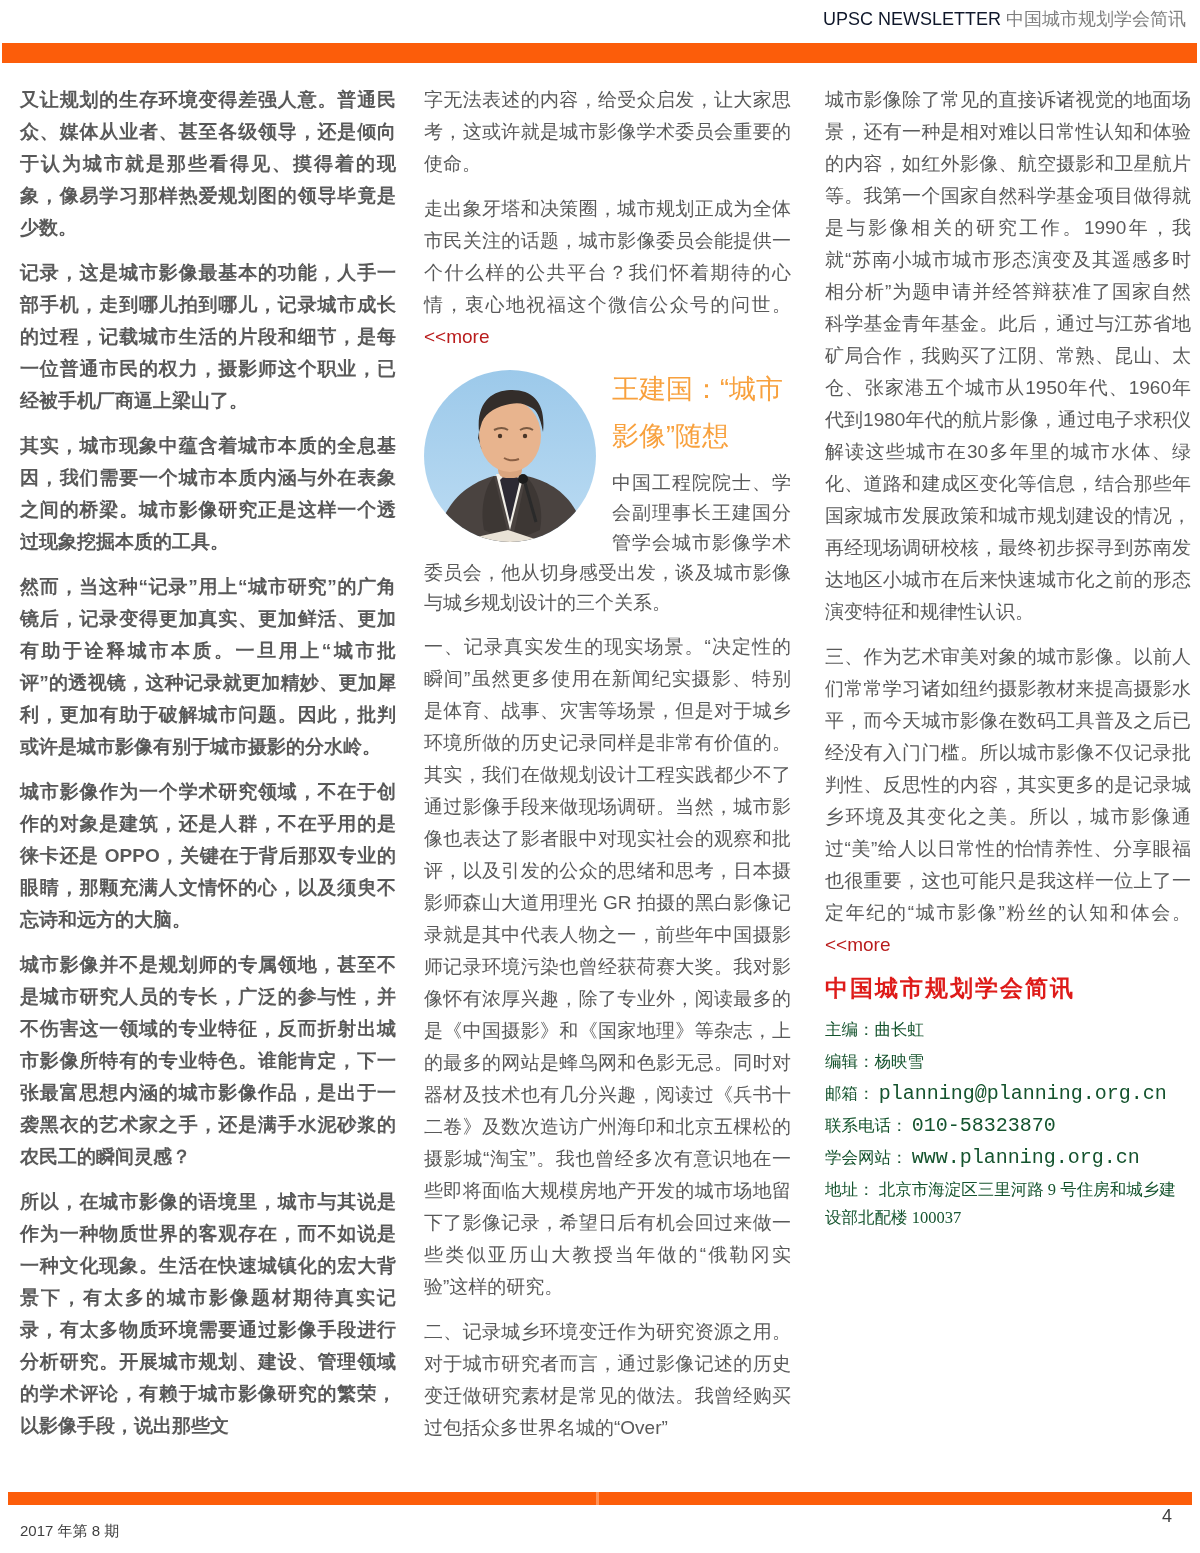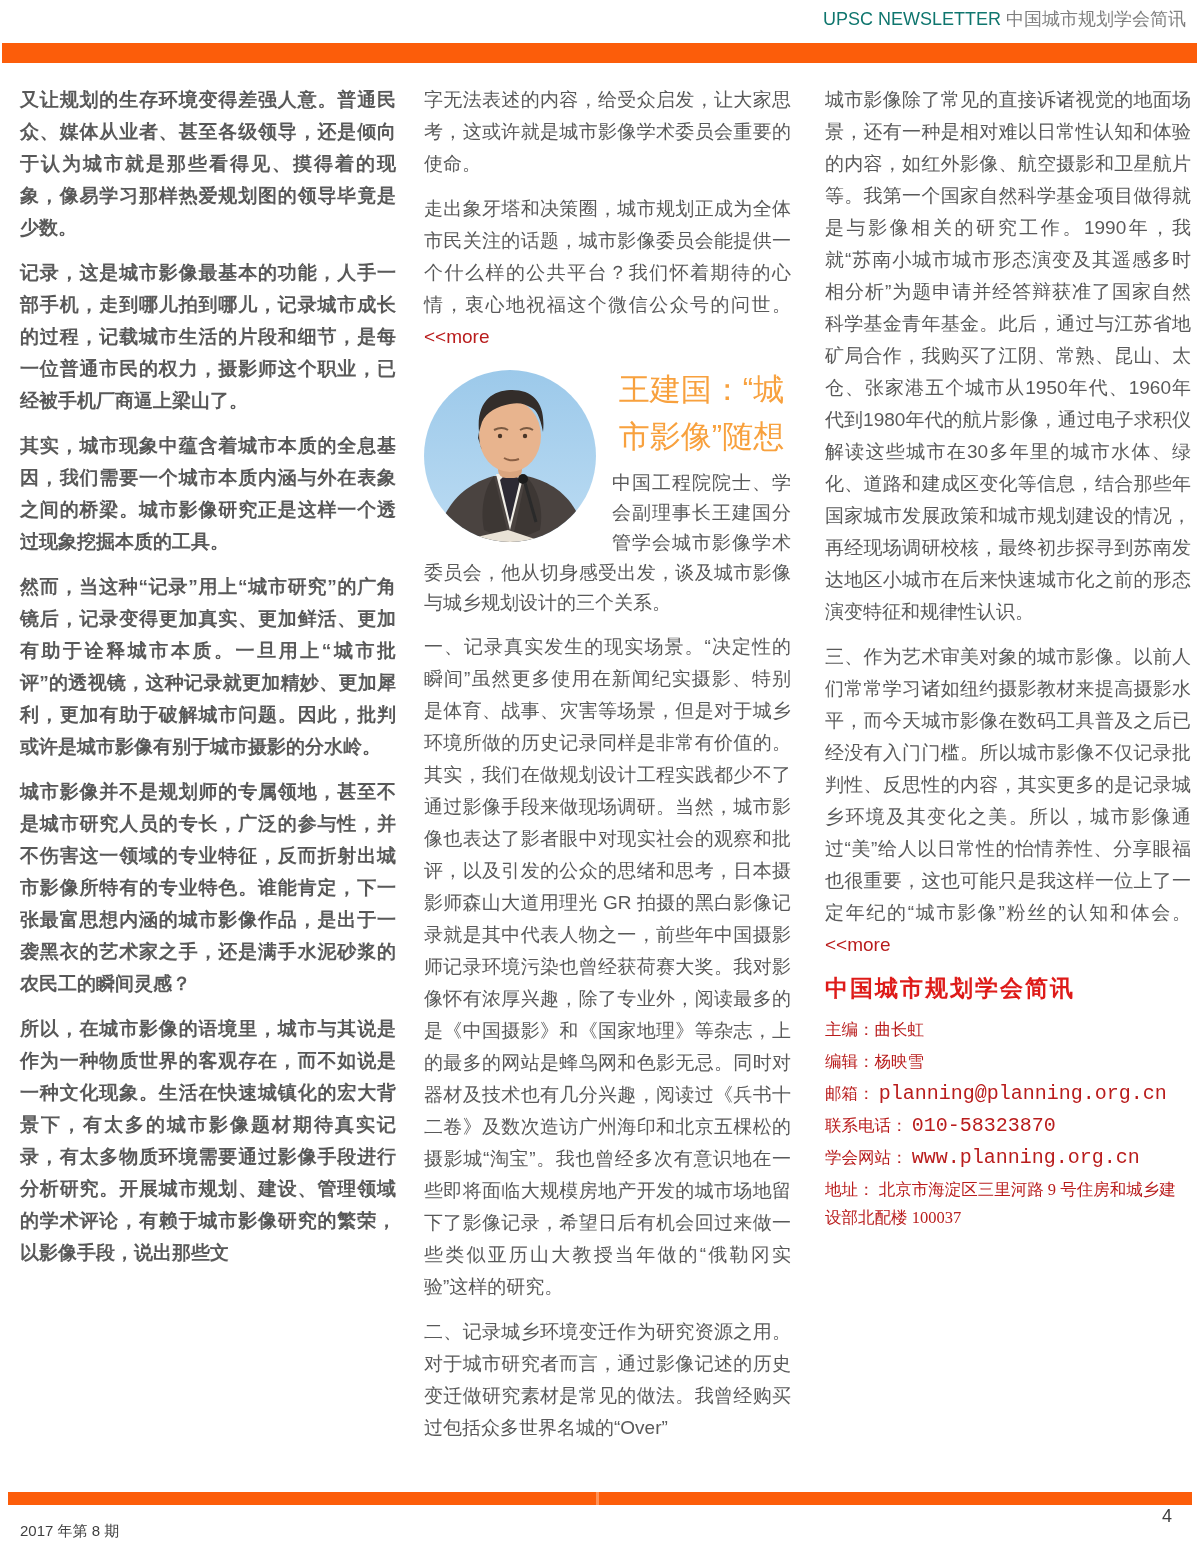--- a/index.html
+++ b/index.html
@@ -3,21 +3,21 @@
 <meta charset="utf-8">
 <style>
   html,body { margin:0; padding:0; background:#ffffff; }
   .page {
     position:relative; width:1200px; height:1553px; background:#ffffff;
     font-family:"Liberation Sans", sans-serif; overflow:hidden;
   }
 
   
   .masthead { position:absolute; top:7px; right:14px; font-size:18px; white-space:nowrap; }
-  .masthead .en { color:#0f766e; }
+  .masthead .en { color:#0f172a; }
   .masthead .zh { color:#7f7f7f; }
 
   
   .bar { position:absolute; background:#fc5d0a; }
   .bar-top { top:43px; left:2px; width:1195px; height:20px; }
   .bar-bottom { top:1492px; left:8px; width:1184px; height:13px; }
   .bar-seam { position:absolute; top:1492px; left:596px; width:3px; height:13px; background:#ff9257; }
 
   
   .col { position:absolute; top:84px; color:#595959; font-size:19px; line-height:32px; text-align:justify; }
@@ -30,31 +30,31 @@
 
   
   .bio { margin:8px 0 13px 0; }
   .bio::after { content:""; display:block; clear:both; }
   .avatar {
     float:left; width:172px; height:172px; border-radius:50%; overflow:hidden;
     margin:4px 16px 10px 0;
   }
   .avatar svg { display:block; }
   .bio h3 {
-    margin:0 0 8px 0; font-size:31px; line-height:47px; font-weight:normal;
-    color:#f8a13e; text-align:center;
+    margin:0 0 8px 0; font-size:27px; line-height:47px; font-weight:normal;
+    color:#f8a13e; text-align:left;
   }
   .bio p { line-height:30px; margin:0; }
 
   
   .red-heading {
     color:#de1b19; font-family:"Liberation Serif", serif; font-weight:bold;
     font-size:23px; line-height:30px; letter-spacing:2px; margin:2px 0 12px 0; text-align:left;
   }
-  .contact { font-family:"Liberation Serif", serif; color:#b91c1c; font-size:16.5px; }
+  .contact { font-family:"Liberation Serif", serif; color:#14532d; font-size:16.5px; }
   .contact .row { line-height:28px; margin-bottom:4px; text-align:left; }
   .contact .mono { font-family:"Liberation Mono", monospace; font-size:20px; }
 
   
   .footer-issue { position:absolute; left:20px; top:1522px; font-size:15px; color:#3f3f3f; }
   .footer-page  { position:absolute; right:28px; top:1506px; font-size:18px; color:#3f3f3f; }
 </style>
 </head>
 <body>
 
@@ -64,20 +64,21 @@
     <span class="en">UPSC NEWSLETTER</span>
     <span class="zh">中国城市规划学会简讯</span>
   </div>
   <div class="bar bar-top"></div>
 
   <div class="col col-left">
     <p>又让规划的生存环境变得差强人意。普通民众、媒体从业者、甚至各级领导，还是倾向于认为城市就是那些看得见、摸得着的现象，像易学习那样热爱规划图的领导毕竟是少数。</p>
     <p>记录，这是城市影像最基本的功能，人手一部手机，走到哪儿拍到哪儿，记录城市成长的过程，记载城市生活的片段和细节，是每一位普通市民的权力，摄影师这个职业，已经被手机厂商逼上梁山了。</p>
     <p>其实，城市现象中蕴含着城市本质的全息基因，我们需要一个城市本质内涵与外在表象之间的桥梁。城市影像研究正是这样一个透过现象挖掘本质的工具。</p>
     <p>然而，当这种“记录”用上“城市研究”的广角镜后，记录变得更加真实、更加鲜活、更加有助于诠释城市本质。一旦用上“城市批评”的透视镜，这种记录就更加精妙、更加犀利，更加有助于破解城市问题。因此，批判或许是城市影像有别于城市摄影的分水岭。</p>
+    <p>城市影像作为一个学术研究领域，不在于创作的对象是建筑，还是人群，不在乎用的是徕卡还是 OPPO，关键在于背后那双专业的眼睛，那颗充满人文情怀的心，以及须臾不忘诗和远方的大脑。</p>
     <p>城市影像并不是规划师的专属领地，甚至不是城市研究人员的专长，广泛的参与性，并不伤害这一领域的专业特征，反而折射出城市影像所特有的专业特色。谁能肯定，下一张最富思想内涵的城市影像作品，是出于一袭黑衣的艺术家之手，还是满手水泥砂浆的农民工的瞬间灵感？</p>
     <p>所以，在城市影像的语境里，城市与其说是作为一种物质世界的客观存在，而不如说是一种文化现象。生活在快速城镇化的宏大背景下，有太多的城市影像题材期待真实记录，有太多物质环境需要通过影像手段进行分析研究。开展城市规划、建设、管理领域的学术评论，有赖于城市影像研究的繁荣，以影像手段，说出那些文</p>
   </div>
 
   <div class="col col-mid">
     <p>字无法表述的内容，给受众启发，让大家思考，这或许就是城市影像学术委员会重要的使命。</p>
     <p>
       <span>走出象牙塔和决策圈，城市规划正成为全体市民关注的话题，城市影像委员会能提供一个什么样的公共平台？我们怀着期待的心情，衷心地祝福这个微信公众号的问世。</span>
       <span class="more">&lt;&lt;more</span>
     </p>

